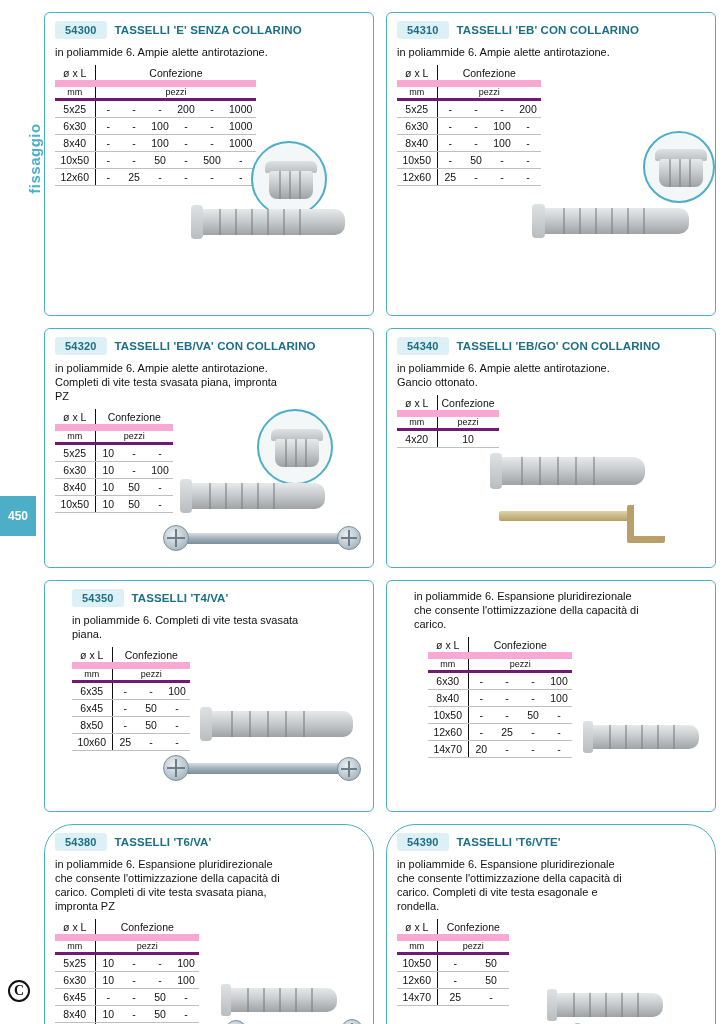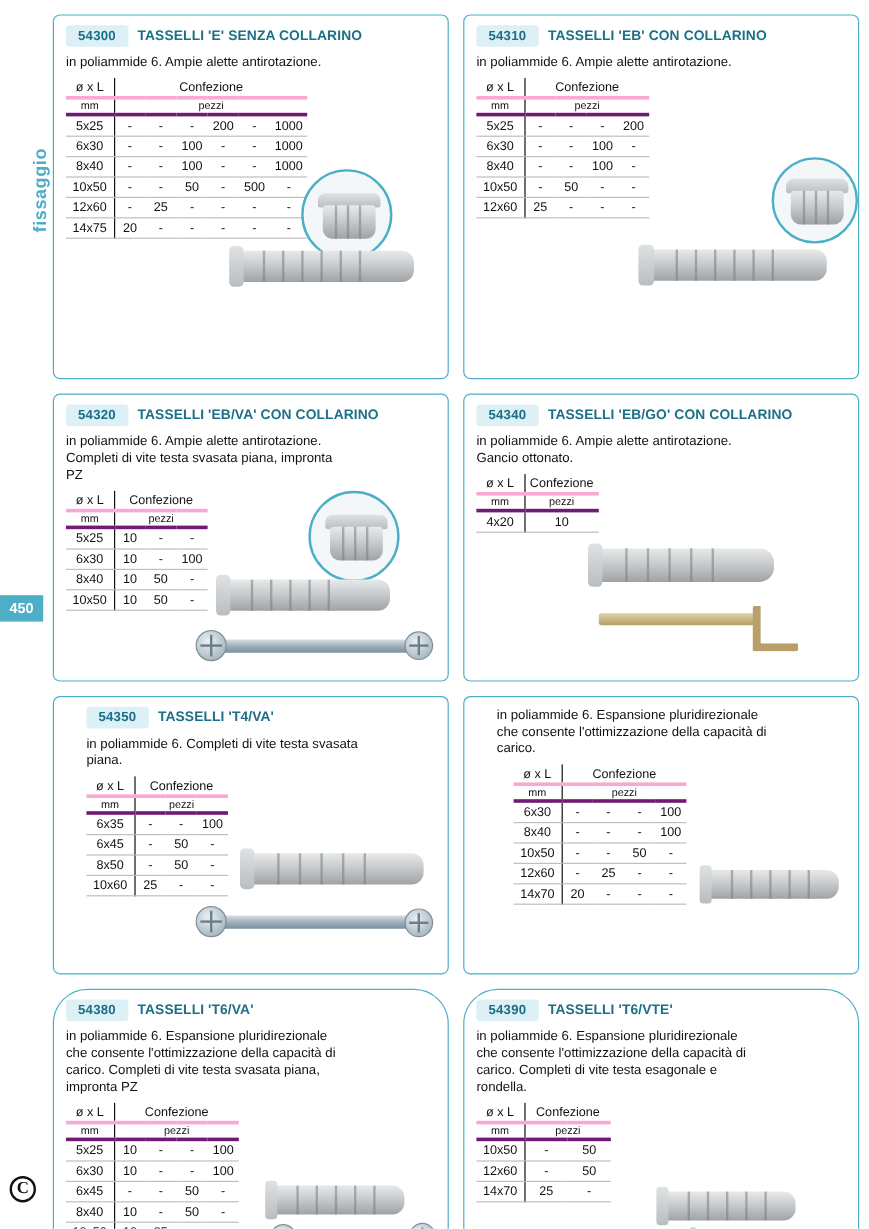--- a/index.html
+++ b/index.html
@@ -21,21 +21,21 @@
   #rail-label {
     position: absolute; left: -36px; top: 150px;
     width: 140px; text-align: center;
     transform: rotate(-90deg);
     color: #4daec8;
     font-size: 15px; font-weight: bold;
     letter-spacing: .5px;
   }
   #page-number-box {
     position: absolute; left: 0; top: 496px;
-    width: 36px; height: 22px;
+    width: 36px; height: 40px;
     background: #4daec8;
     color: #ffffff;
     font-size: 12px; font-weight: bold;
     display: flex; align-items: center; justify-content: center;
   }
   #footer-logo {
     position: absolute; left: 8px; top: 980px;
     width: 22px; height: 22px;
     border: 2px solid #111; border-radius: 50%;
     display: flex; align-items: center; justify-content: center;
@@ -98,21 +98,21 @@
     color: #111;
   }
   table.spec th, table.spec td {
     padding: 2px 4px;
     text-align: center;
     white-space: nowrap;
   }
   table.spec thead th {
     font-weight: normal;
     font-size: 10.5px;
-    border-bottom: 3px solid #f9a8d4;
+    border-bottom: 7px solid #f9a8d4;
     padding-bottom: 1px;
   }
   table.spec thead th.hdr-left {
     border-right: 1px solid #111;
     min-width: 40px;
   }
   table.spec thead tr.sub th {
     border-bottom: 3px solid #701a75;
     font-size: 9px;
     padding-top: 0;
@@ -249,29 +249,20 @@
           <td>-</td>
           <td>50</td>
           <td>-</td>
           <td>500</td>
           <td>-</td>
         </tr>
         <tr>
           <td class="size">12x60</td>
           <td>-</td>
           <td>25</td>
-          <td>-</td>
-          <td>-</td>
-          <td>-</td>
-          <td>-</td>
-        </tr>
-        <tr>
-          <td class="size">14x75</td>
-          <td>20</td>
-          <td>-</td>
           <td>-</td>
           <td>-</td>
           <td>-</td>
           <td>-</td>
         </tr>
       </tbody>
     </table>
 
     <div class="zoom-circle art" style="left:206px; top:128px; width:76px; height:76px;">
       <div class="collar" style="left:12px; top:18px; width:52px; height:12px; border-radius:6px 6px 2px 2px;"></div>

